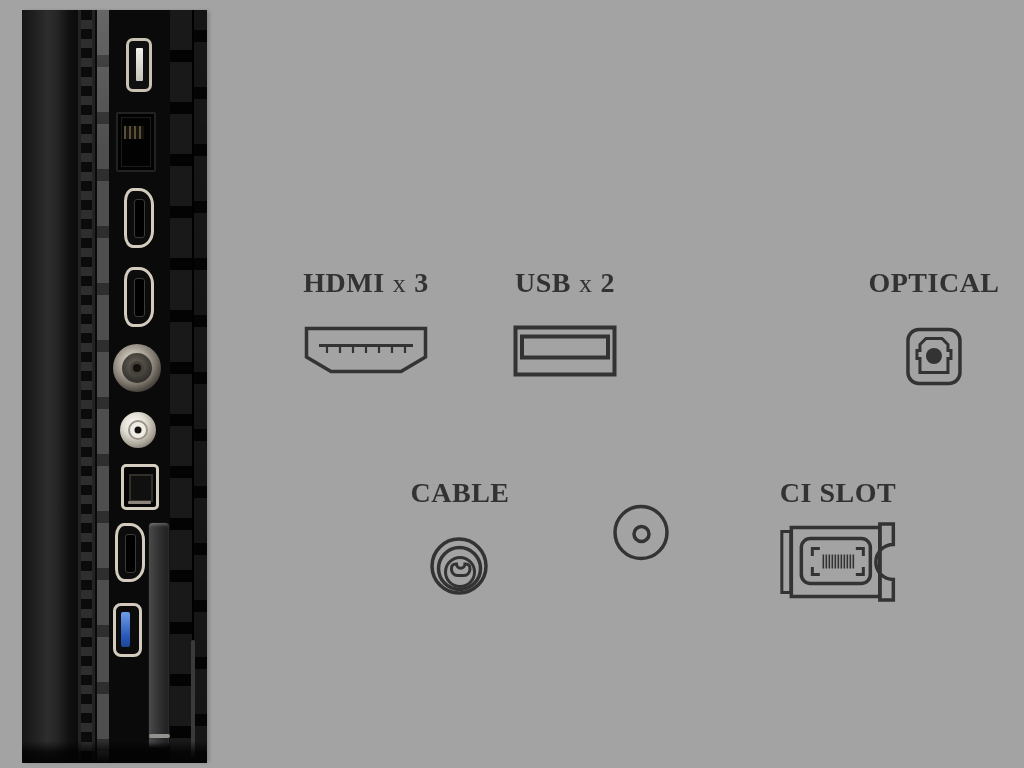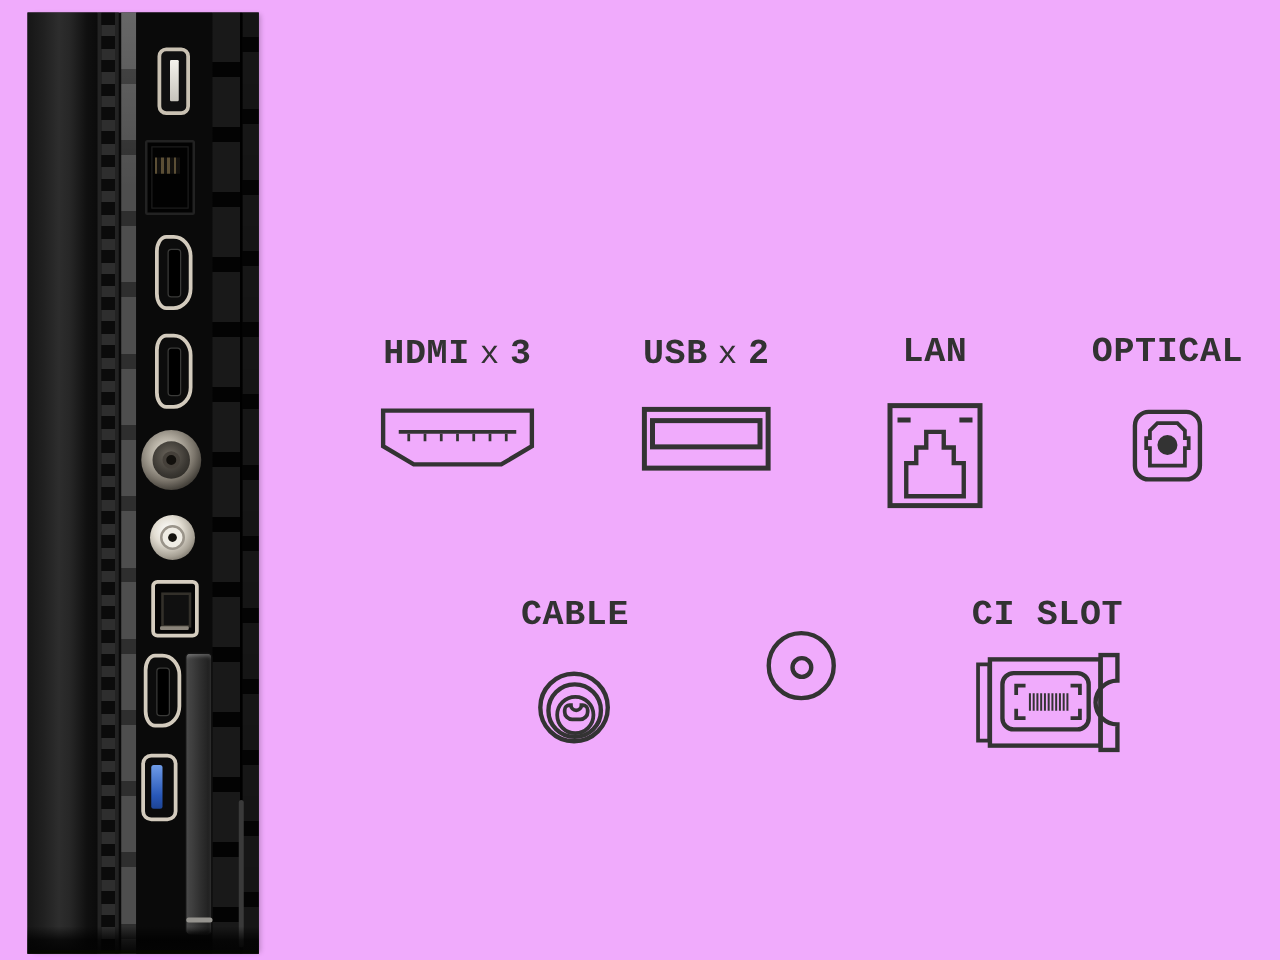--- a/index.html
+++ b/index.html
@@ -1,17 +1,17 @@
 <!DOCTYPE html>
 <html><head>
 <meta charset="utf-8">
 <style>
   html,body{margin:0;padding:0;background:#fff;}
-  .canvas{position:relative;width:1024px;height:768px;background:#f0abfc;overflow:hidden;
-          font-family:Liberation Mono, monospace;}
+  .canvas{position:relative;width:1024px;height:768px;background:#a3a3a3;overflow:hidden;
+          font-family:Liberation Serif, serif;}
 
   
   .photo{position:absolute;left:22px;top:10px;width:185px;height:753px;background:#0a0a0a;
          box-shadow:3px 0 4px -1px rgba(0,0,0,.22);}
   .photo::after{content:"";position:absolute;left:0;right:0;bottom:0;height:22px;
          background:linear-gradient(180deg,rgba(0,0,0,0),rgba(0,0,0,.75) 50%,#040404);}
   .layer{position:absolute;top:0;height:100%;}
   .bezel{left:0;width:56px;
          background:linear-gradient(90deg,#161616 0%,#202020 22%,#2d2d2d 45%,#272727 60%,#101010 85%,#0b0b0b 100%);}
   .vents{left:56px;width:17px;border-left:3px solid #232323;border-right:3px solid #232323;box-sizing:border-box;
@@ -109,28 +109,20 @@
   </div>
 
   <div class="group" style="left:565px;top:268px;text-align:right;">
     <div class="plabel"><span>USB</span><span class="x-sep">x</span><span>2</span></div>
     <svg class="mt26" width="104" height="52" viewBox="0 0 104 52">
       <rect x="2.5" y="2.5" width="99" height="47" fill="none" stroke="#333" stroke-width="4"></rect>
       <rect x="9" y="11.5" width="86" height="21" fill="none" stroke="#333" stroke-width="4"></rect>
     </svg>
   </div>
 
-  <div class="group" style="left:748px;top:268px;">
-    <div class="plabel">LAN</div>
-    <svg class="mt24" width="77" height="85" viewBox="0 0 77 85">
-      <rect x="2.5" y="2.5" width="72" height="80" fill="none" stroke="#333" stroke-width="4"></rect>
-      <path d="M8.5 14 H19 M58 14 H68.5" stroke="#333" stroke-width="4" fill="none"></path>
-      <path d="M15.5 75 V48.5 H23.5 V36 H31.5 V23.5 H45.5 V36 H53.5 V48.5 H61.5 V75 Z" fill="none" stroke="#333" stroke-width="3.5"></path>
-    </svg>
-  </div>
 
   <div class="group" style="left:934px;top:268px;">
     <div class="plabel">OPTICAL</div>
     <svg class="mt29" width="57" height="59" viewBox="0 0 57 59">
       <rect x="2.5" y="2.5" width="52" height="54" rx="11" fill="none" stroke="#333" stroke-width="3.5"></rect>
       <path d="M14.5 17.5 L20.5 11.5 H36.5 L42.5 17.5 V23.5 H45.5 V31.5 H42.5 V45.5 H14.5 V31.5 H11.5 V23.5 H14.5 Z" fill="none" stroke="#333" stroke-width="3"></path>
       <circle cx="28.5" cy="29" r="8" fill="#333"></circle>
     </svg>
   </div>
 

